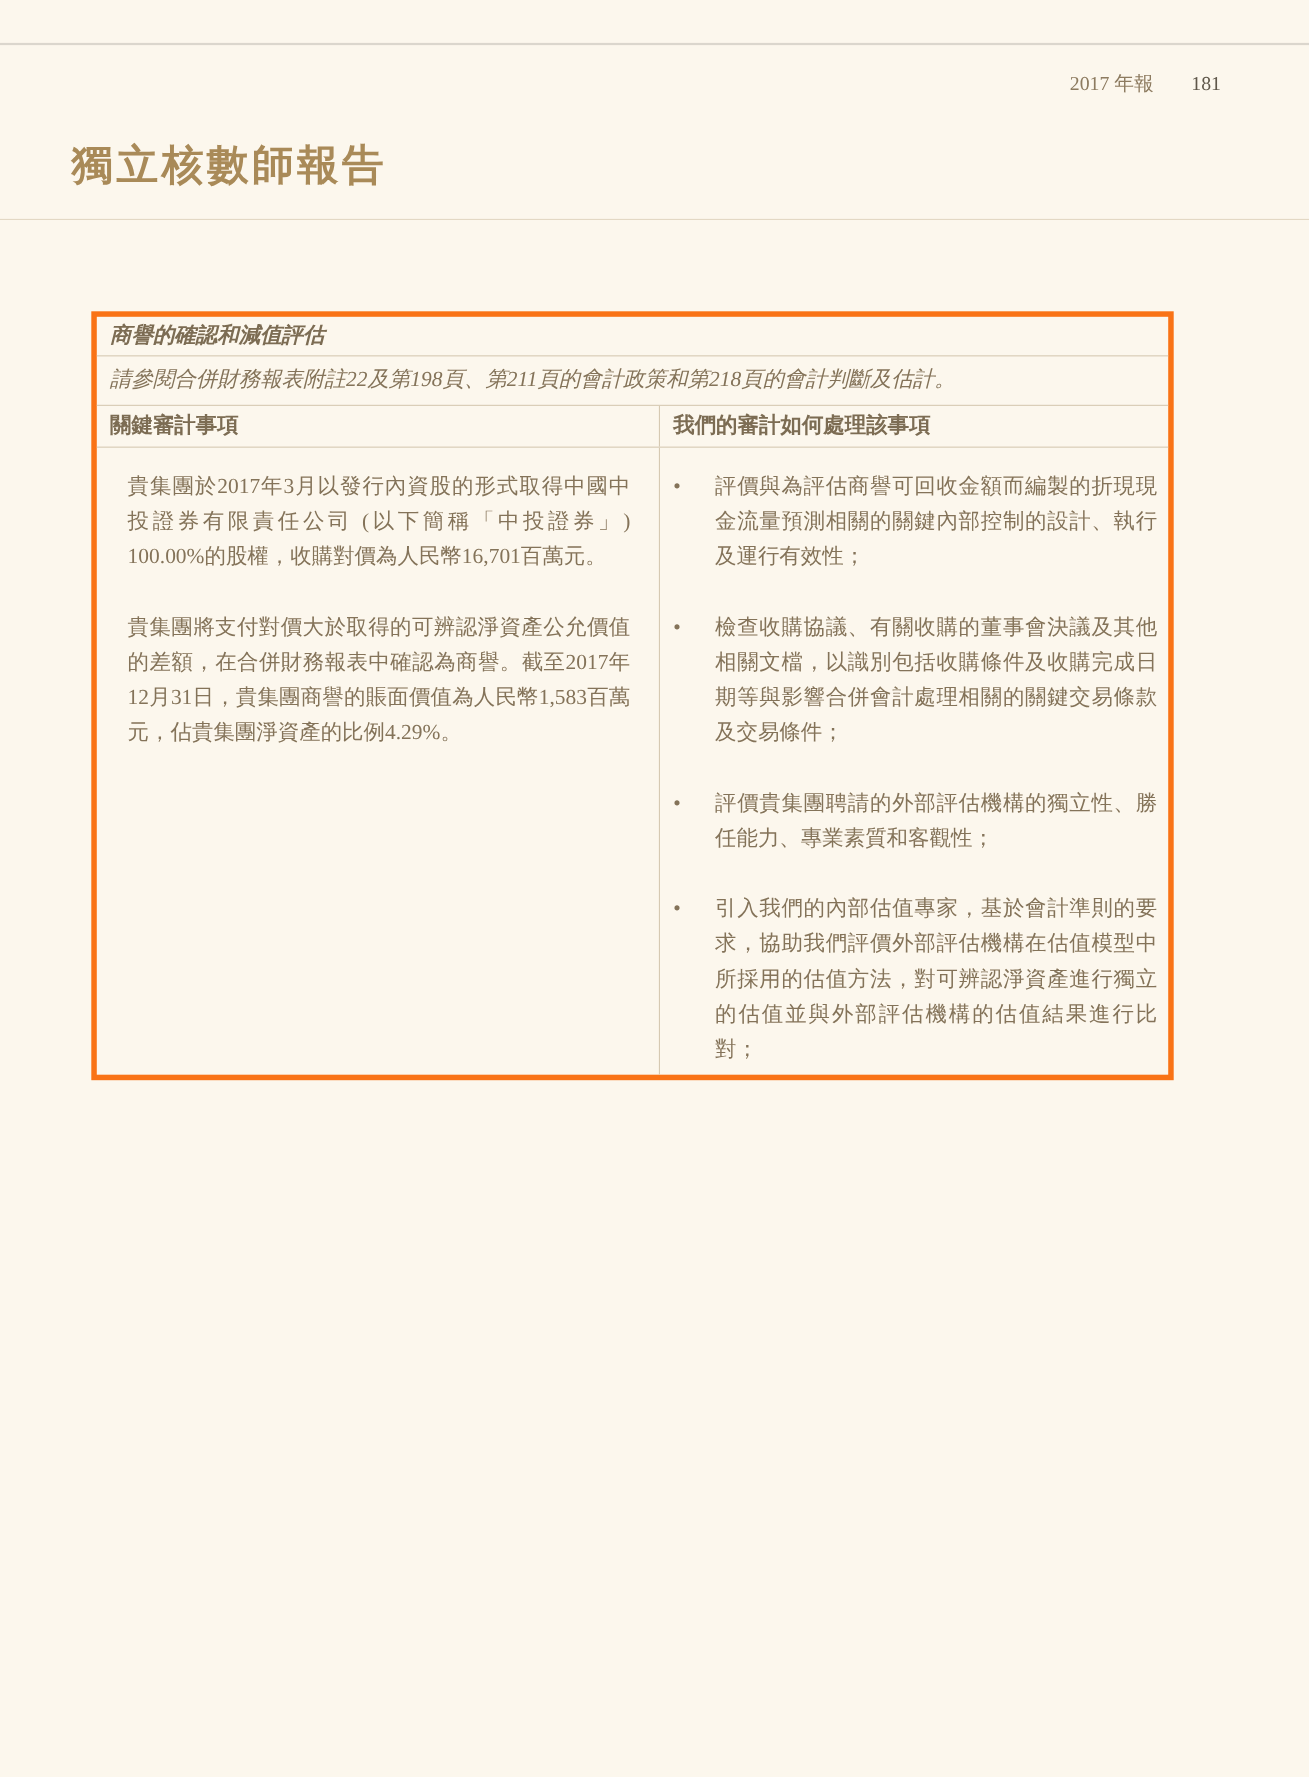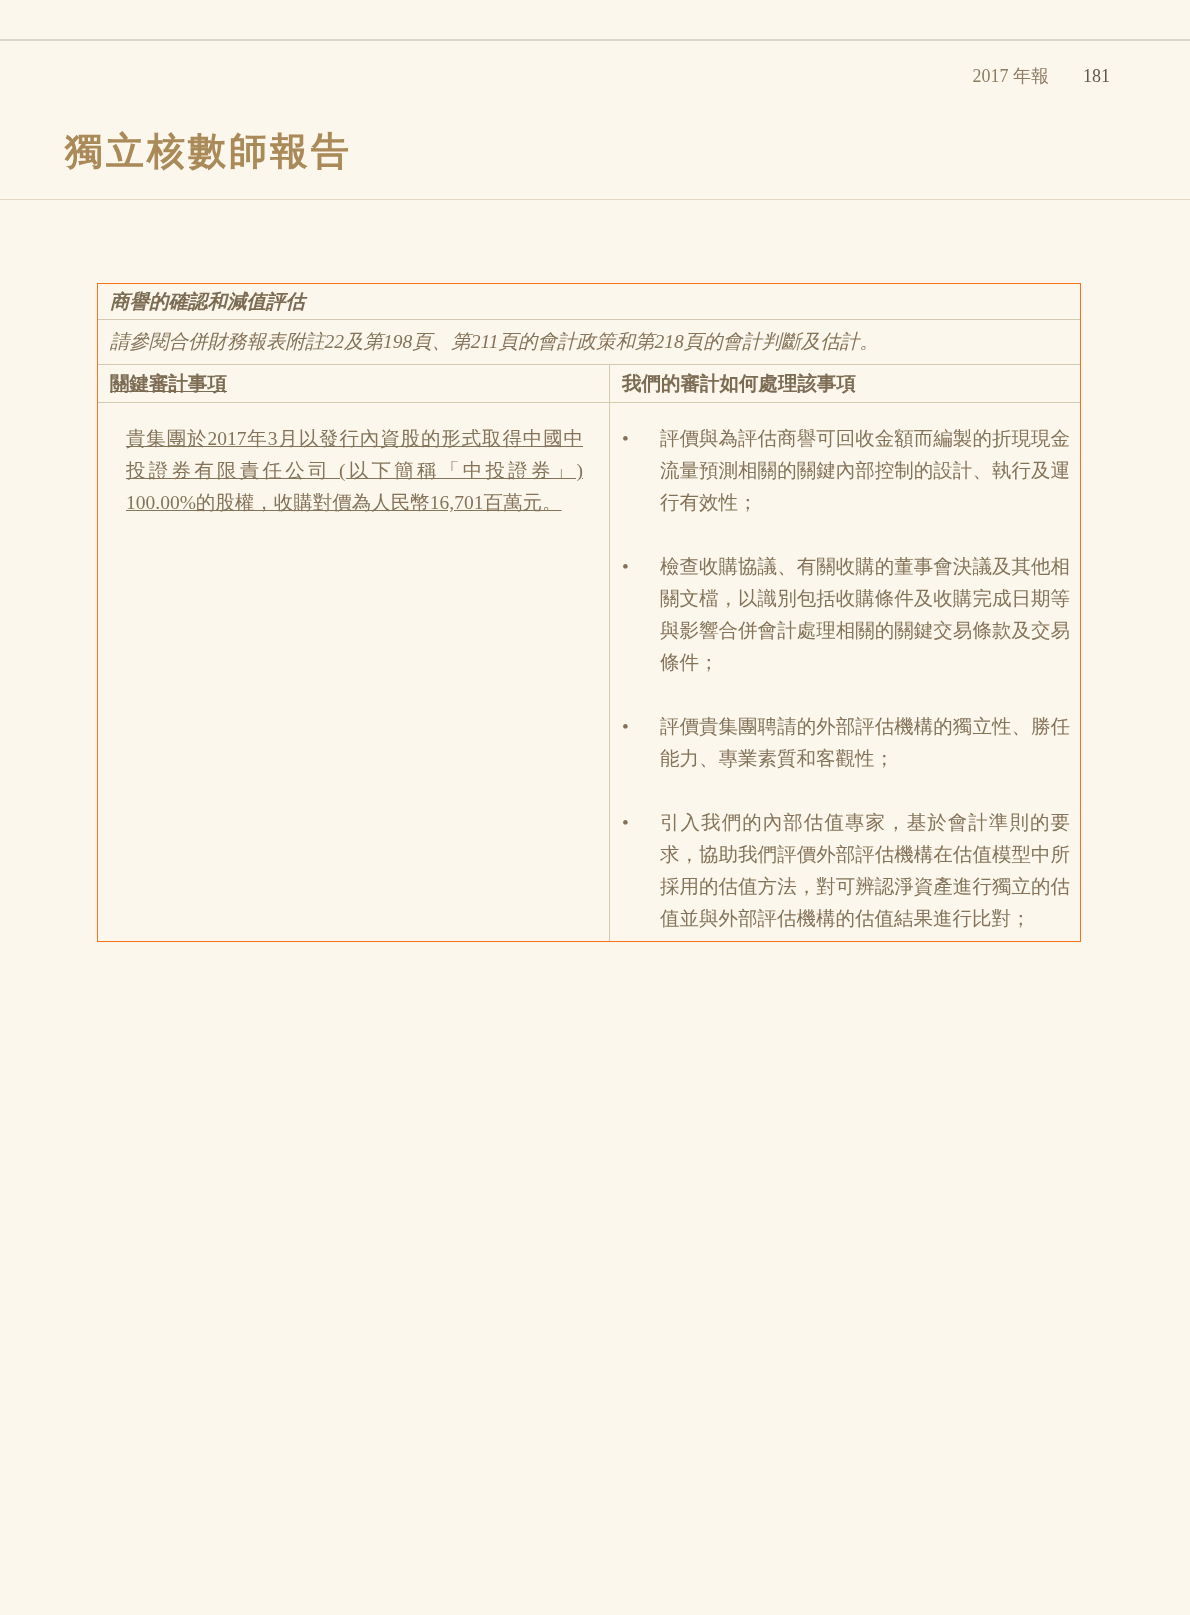--- a/index.html
+++ b/index.html
@@ -25,30 +25,30 @@
   .doc-title {
     position: absolute; top: 128px; left: 65px;
     font-size: 38px; font-weight: bold; color: #a98a58;
     letter-spacing: 3px; margin: 0; line-height: 46px;
   }
   .title-rule {
     position: absolute; top: 199px; left: 0; width: 1190px;
     border-top: 1px solid #e3d8c4;
   }
   .kam-table {
-    position: absolute; top: 283px; left: 97px; width: 984px;
-    border: 1px solid #f97316;
+    position: absolute; top: 283px; left: 83px; width: 984px;
+    border: 5px solid #f97316;
     font-size: 19.5px;
     box-sizing: border-box;
   }
   .row { border-bottom: 1px solid #d6c9b2; }
   .caption-row { padding: 5px 12px; font-weight: bold; font-style: italic; line-height: 25px; color: #7c6c53; }
   .ref-row { padding: 9px 12px; font-style: italic; line-height: 26px; }
   .cols { display: flex; }
-  .col-left { width: 512px; border-right: 1px solid #d6c9b2; box-sizing: border-box; text-decoration: underline; }
+  .col-left { width: 512px; border-right: 1px solid #d6c9b2; box-sizing: border-box; }
   .col-right { flex: 1; }
   .head-cell { padding: 6px 12px; font-weight: bold; line-height: 25px; color: #7c6c53; }
   .body-row { border-bottom: none; }
   .body-cell { padding: 20px 10px 6px 12px; }
   p.para { margin: 0 16px 32px; line-height: 32px; text-align: justify; }
   p.para:last-child { margin-bottom: 0; }
   .bullet { display: flex; margin: 0 0 32px; line-height: 32px; }
   .bullet:last-child { margin-bottom: 0; }
   .bullet .dot { width: 38px; flex: 0 0 38px; }
   .bullet .btxt { flex: 1; text-align: justify; }
@@ -74,20 +74,21 @@
   <div class="row ref-row">請參閱合併財務報表附註22及第198頁、第211頁的會計政策和第218頁的會計判斷及估計。</div>
 
   <div class="row cols">
     <div class="col-left head-cell">關鍵審計事項</div>
     <div class="col-right head-cell">我們的審計如何處理該事項</div>
   </div>
 
   <div class="body-row cols">
     <div class="col-left body-cell">
       <p class="para">貴集團於2017年3月以發行內資股的形式取得中國中投證券有限責任公司 (以下簡稱「中投證券」) 100.00%的股權，收購對價為人民幣16,701百萬元。</p>
+      <p class="para">貴集團將支付對價大於取得的可辨認淨資產公允價值的差額，在合併財務報表中確認為商譽。截至2017年12月31日，貴集團商譽的賬面價值為人民幣1,583百萬元，佔貴集團淨資產的比例4.29%。</p>
     </div>
     <div class="col-right body-cell">
 
       <div class="bullet">
         <span class="dot">•</span>
         <span class="btxt">評價與為評估商譽可回收金額而編製的折現現金流量預測相關的關鍵內部控制的設計、執行及運行有效性；</span>
       </div>
       <div class="bullet">
         <span class="dot">•</span>
         <span class="btxt">檢查收購協議、有關收購的董事會決議及其他相關文檔，以識別包括收購條件及收購完成日期等與影響合併會計處理相關的關鍵交易條款及交易條件；</span>

